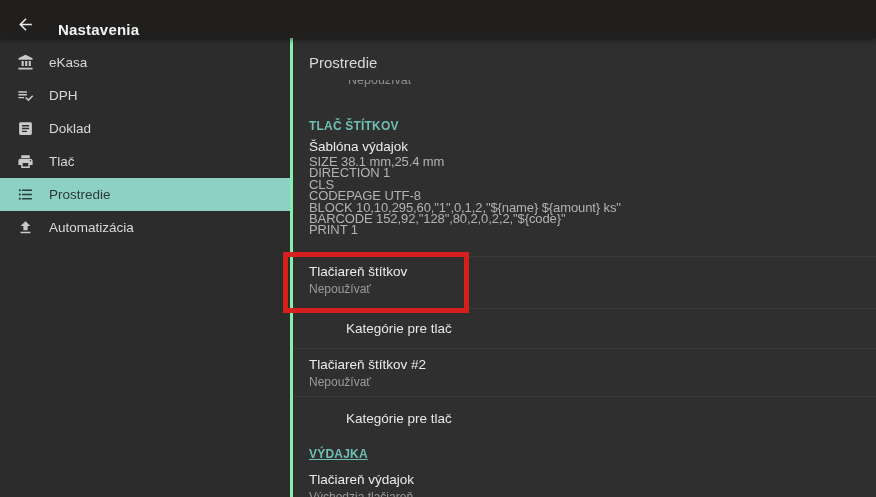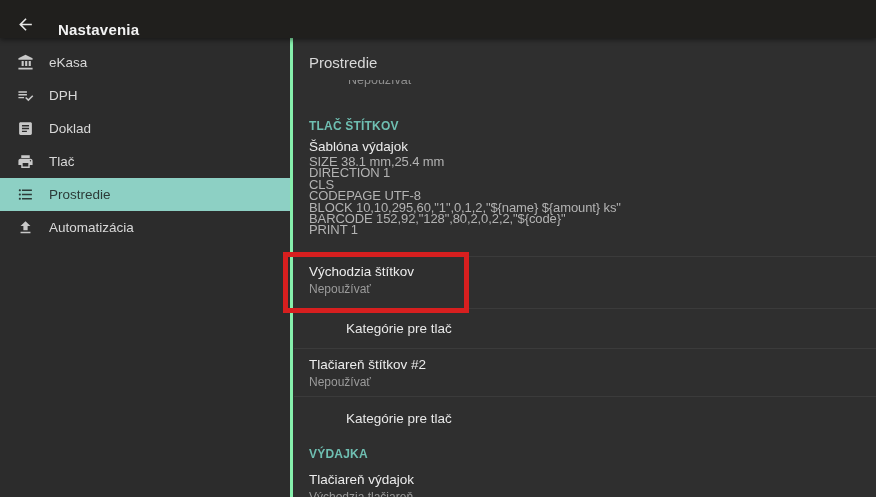--- a/index.html
+++ b/index.html
@@ -41,21 +41,21 @@
   .side-item.active { background:#8dd0c4; color:#2c3b38; font-weight:normal; }
   .side-item.active .ic svg { fill:#2c3b38; }
 
   
   .content { position:absolute; top:38px; left:294px; right:0; bottom:0; background:#2f2f2f; z-index:1; }
   .pane-title { position:absolute; top:16px; left:15px; font-size:15px; color:#d9d9d9; }
   .clip-frag { position:absolute; top:42px; left:54px; height:8px; overflow:hidden; }
   .clip-frag span { display:block; font-size:12.5px; color:#8f8f8f; transform:translateY(-7px); }
   .sec-header { position:absolute; left:15px; font-size:12px; font-weight:bold; color:#6fbfb2; letter-spacing:.2px; }
   .sec-header.s1 { top:81px; }
-  .sec-header.s2 { top:409px; }
+  .sec-header.s2 { top:409px;text-decoration:underline; }
   .item-title { position:absolute; left:15px; font-size:13.5px; color:#ececec; line-height:16px; }
   .item-sub { position:absolute; left:15px; font-size:12px; color:#9b9b9b; line-height:14px; }
   .code-block { position:absolute; top:118px; left:15px; font-size:13px; line-height:11.4px; color:#b3b3b3; letter-spacing:-0.1px; white-space:pre; }
   .divider { position:absolute; left:0; right:0; height:1px; background:#3b3b3b; }
   .btn-row { position:absolute; left:52px; font-size:13.5px; color:#e8e8e8; cursor:pointer; }
 
   
   .annot-box {
     position:absolute; left:283px; top:252px; width:186px; height:61px;
     border:5px solid #d71f1f;
@@ -141,21 +141,21 @@
   <div class="code-block"><span>SIZE 38.1 mm,25.4 mm</span>
 <span>DIRECTION 1</span>
 <span>CLS</span>
 <span>CODEPAGE UTF-8</span>
 <span>BLOCK 10,10,295,60,"1",0,1,2,"${name} ${amount} ks"</span>
 <span>BARCODE 152,92,"128",80,2,0,2,2,"${code}"</span>
 <span>PRINT 1</span></div>
 
   <div class="divider" style="top:218px;"></div>
 
-  <div class="item-title" style="top:226px;">Východzia štítkov</div>
+  <div class="item-title" style="top:226px;">Tlačiareň štítkov</div>
   <div class="item-sub" style="top:244px;">Nepoužívať</div>
 
   <div class="divider" style="top:270px;"></div>
 
   <div class="btn-row" style="top:283px;">Kategórie pre tlač</div>
 
   <div class="divider" style="top:310px;"></div>
 
   <div class="item-title" style="top:319px;">Tlačiareň štítkov #2</div>
   <div class="item-sub" style="top:337px;">Nepoužívať</div>

